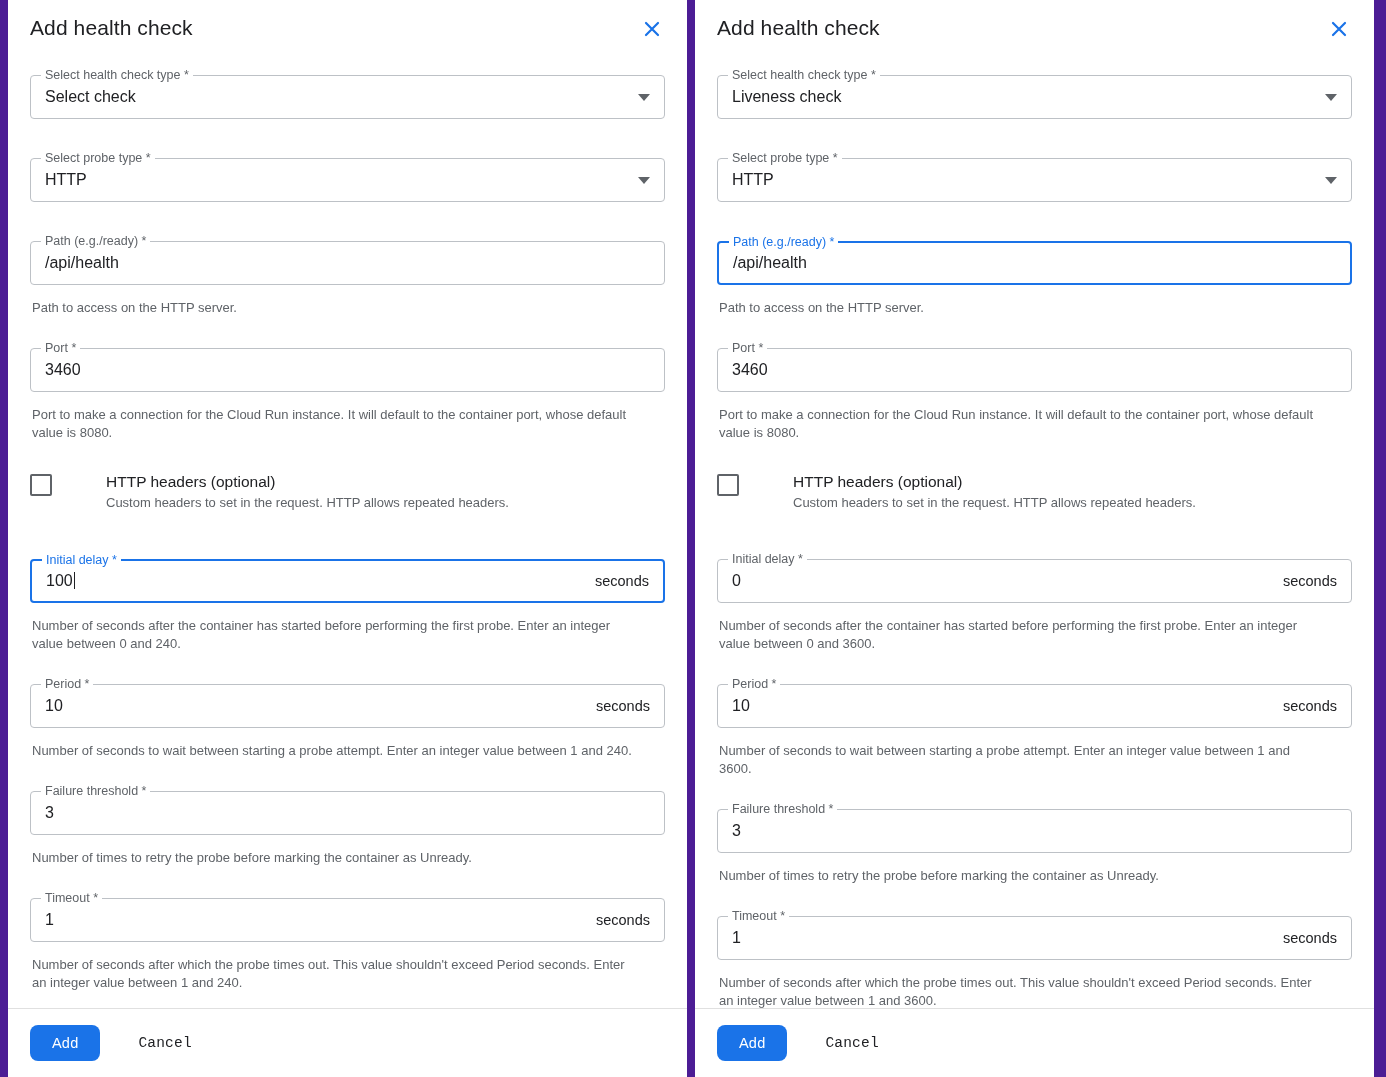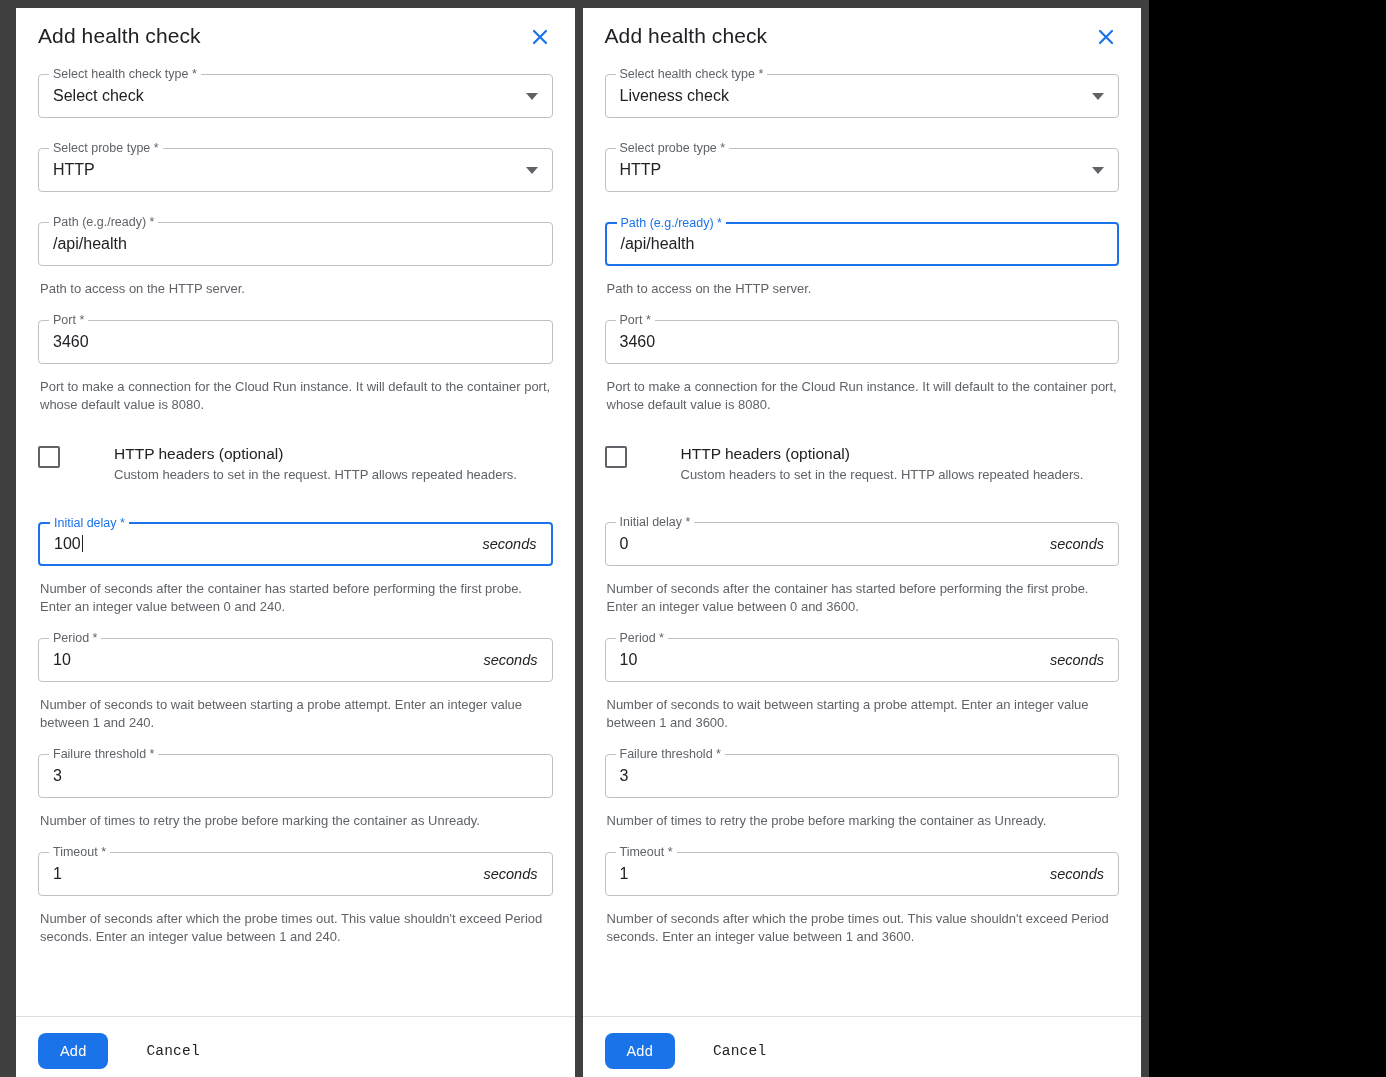--- a/index.html
+++ b/index.html
@@ -8,25 +8,25 @@
     background: #000;
   }
   body {
     width: 1386px;
     height: 1077px;
     font-family: "Liberation Sans", sans-serif;
     overflow: hidden;
   }
   .screen {
     display: flex;
-    width: 1149px;
+    width: 1386px;
     height: 1077px;
-    background: #404040;
+    background: #4c1d95;
     gap: 8px;
-    padding: 8px;
+    padding: 0;
     box-sizing: border-box;
   }
   .dialog {
     background: #ffffff;
     width: 679px;
     height: 1077px;
     position: relative;
     box-sizing: border-box;
     overflow: hidden;
     display: flex;
@@ -62,21 +62,21 @@
 
   .dlg-body {
     flex: 1 1 auto;
     padding: 14px 22px 0 22px;
     overflow: hidden;
   }
 
   
   .field {
     position: relative;
-    margin-top: 4px;
+    margin-top: 13px;
   }
   .outline {
     position: relative;
     border: 1px solid #bdc1c6;
     border-radius: 4px;
     height: 44px;
     display: flex;
     align-items: center;
     padding: 0 14px;
     box-sizing: border-box;
@@ -111,21 +111,20 @@
     height: 17px;
     background: #202124;
     vertical-align: -3px;
     margin-left: 1px;
   }
   .suffix {
     font-size: 14.5px;
     color: #202124;
     margin-left: auto;
     padding-left: 8px;
-    font-style: italic;
   }
   .caret-icon {
     width: 0;
     height: 0;
     border-left: 6px solid transparent;
     border-right: 6px solid transparent;
     border-top: 7px solid #5f6368;
     margin-left: auto;
   }
   .helper {

